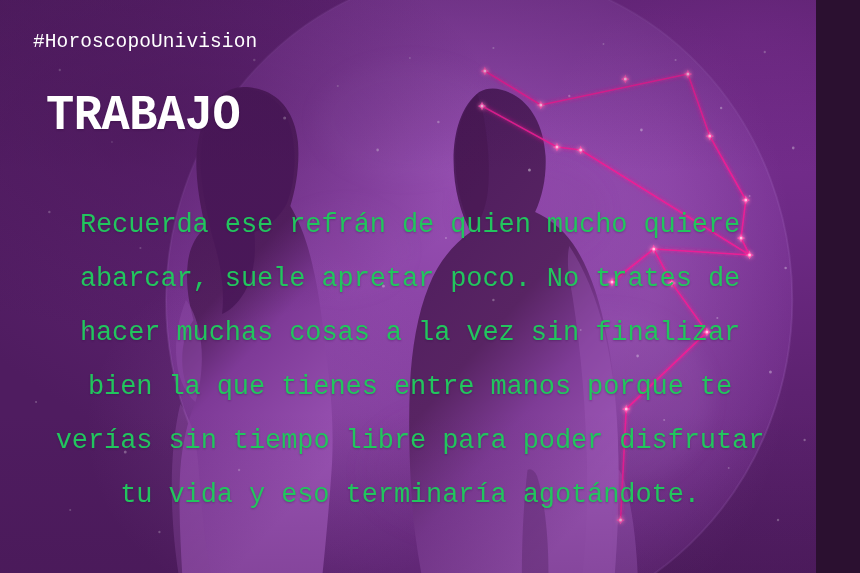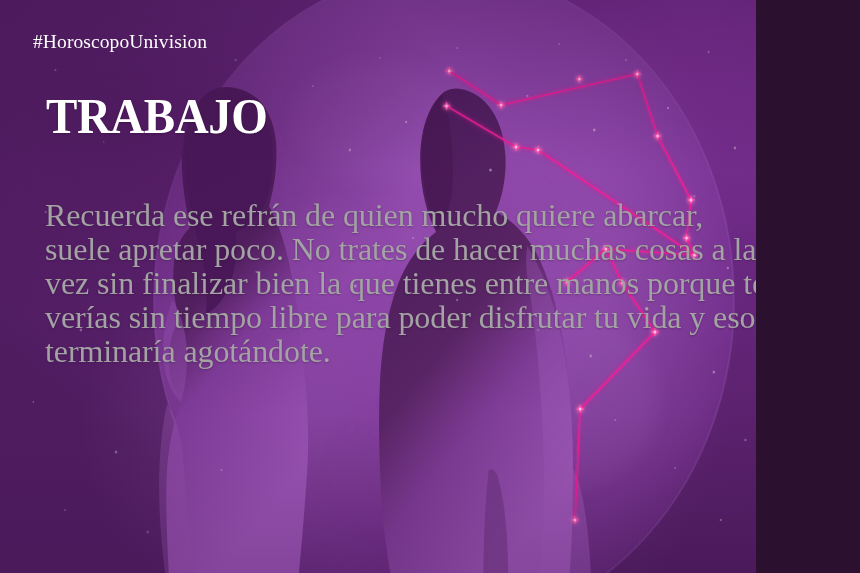--- a/index.html
+++ b/index.html
@@ -2,25 +2,26 @@
 <html><head>
 <meta charset="utf-8">
 <style>
   html, body {
     margin: 0;
     padding: 0;
     background: #2b1030;
   }
   #card {
     position: relative;
-    width: 756px;
+    width: 816px;
     height: 573px;
     overflow: hidden;
-    font-family: Liberation Serif, serif;
+    font-family: Liberation Mono, monospace;
     background: #6a2b7f;
+    text-align: center;
   }
 
   
   .layer {
     position: absolute;
     inset: 0;
     width: 100%;
     height: 100%;
   }
 
@@ -63,24 +64,24 @@
     font-stretch: condensed;
     transform: scaleX(0.94);
     transform-origin: left center;
     white-space: nowrap;
   }
   #body-text {
     position: absolute;
     left: 45px;
     top: 198px;
     width: 730px;
-    font-size: 32px;
-    line-height: 34px;
+    font-size: 27px;
+    line-height: 54px;
     font-weight: 400;
-    color: #a3a3a3;
+    color: #22c55e;
     letter-spacing: -0.1px;
     text-shadow: 0 1px 2px rgba(45,12,55,0.30);
   }
 </style>
 </head>
 <body>
 
 <div id="card">
 
   <div class="layer" id="bg-gradient"></div>

